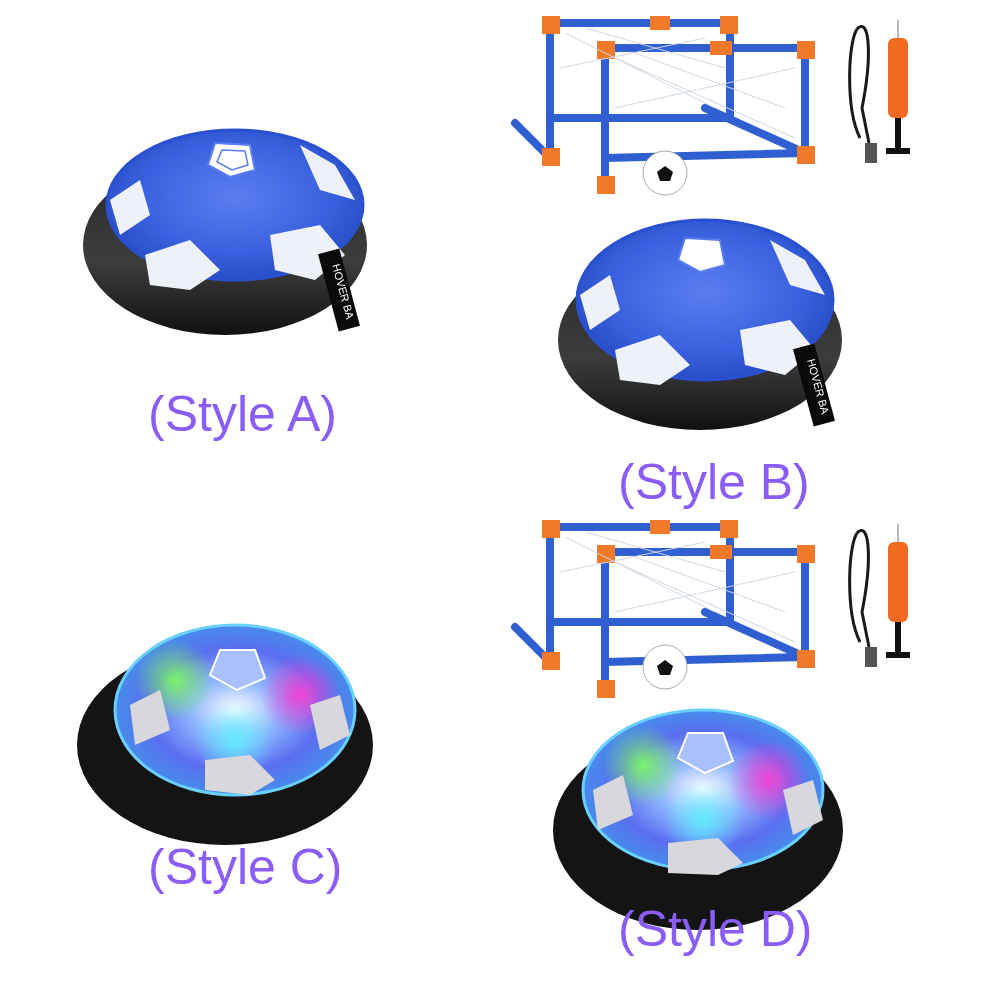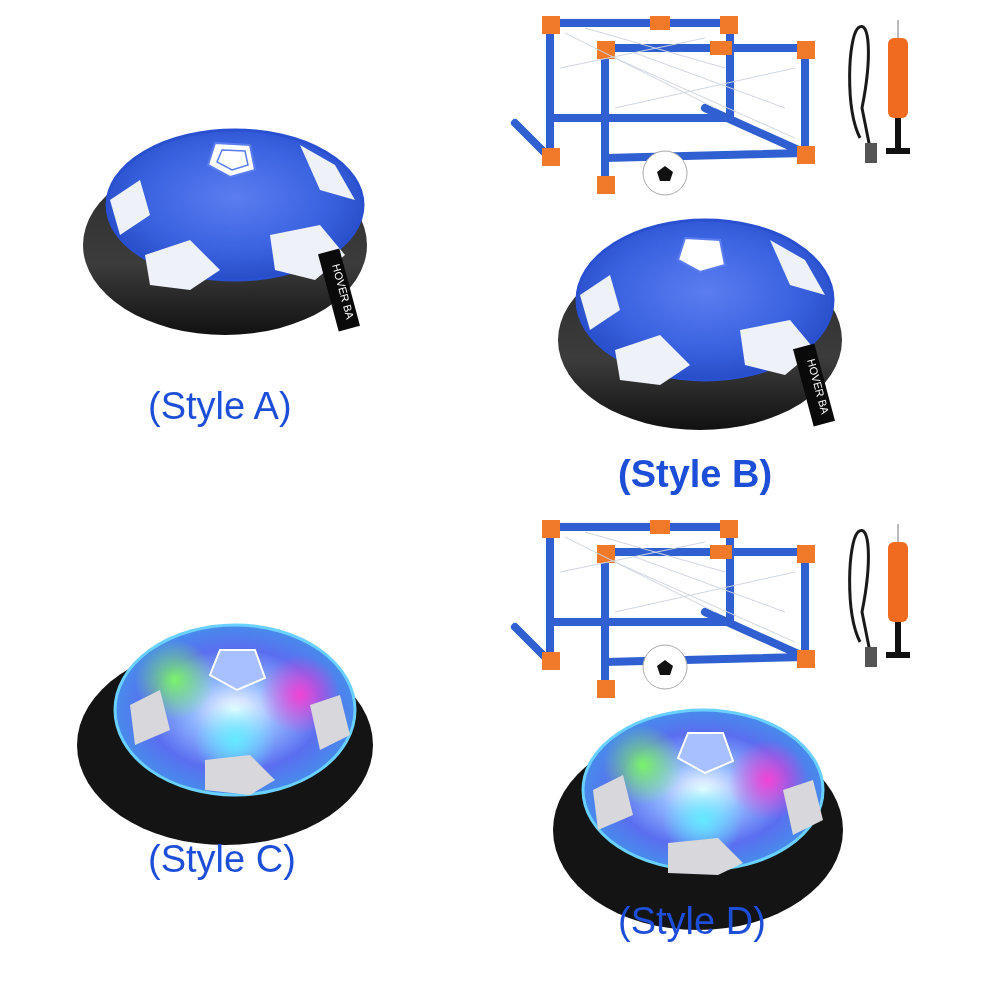--- a/index.html
+++ b/index.html
@@ -1,18 +1,18 @@
 <!DOCTYPE html>
 <html><head>
 <meta charset="utf-8">
 <style>
   html,body{margin:0;padding:0;background:#ffffff;}
   body{width:1001px;height:1001px;position:relative;overflow:hidden;font-family:"Liberation Sans",sans-serif;}
   .abs{position:absolute;}
-  .label{position:absolute;font-size:38px;color:#1d4ed8;white-space:nowrap;text-align:center;}
+  .label{position:absolute;font-size:50px;color:#8b5cf6;white-space:nowrap;text-align:center;}
   svg{display:block;}
 </style>
 </head>
 <body>
 
 <svg width="0" height="0" style="position:absolute">
   <defs>
     <radialGradient id="blueTop" cx="50%" cy="45%" r="60%">
       <stop offset="0%" stop-color="#5b7df0"></stop>
       <stop offset="60%" stop-color="#3a62e0"></stop>
@@ -101,21 +101,21 @@
     <ellipse cx="160" cy="100" rx="128" ry="80" fill="url(#blueTop)" stroke="#2850d0" stroke-width="3"></ellipse>
     <polygon points="70,150 115,135 145,165 115,185 75,180" fill="#eef2f8"></polygon>
     <polygon points="195,130 245,120 270,150 240,175 200,165" fill="#eef2f8"></polygon>
     <polygon points="35,95 65,75 75,110 45,130" fill="#eef2f8"></polygon>
     <polygon points="225,40 260,60 280,95 245,85" fill="#eef2f8"></polygon>
     <polygon points="140,38 175,40 180,65 155,72 133,60" fill="#ffffff" stroke="#5b7df0" stroke-width="2"></polygon>
     <rect x="258" y="145" width="22" height="80" fill="#0a0a0a" transform="rotate(-15 269 185)"></rect>
     <text x="262" y="160" font-size="11" fill="#fff" font-family="Liberation Sans, sans-serif" transform="rotate(75 262 160)">HOVER BA</text>
   </svg>
 </div>
-<div class="label" style="left:618px;top:453px;font-weight:bold;">(Style B)</div>
+<div class="label" style="left:618px;top:453px;">(Style B)</div>
 
 <div class="abs" style="left:75px;top:600px;">
   <svg width="300" height="250" viewBox="0 0 300 250">
     <ellipse cx="150" cy="145" rx="148" ry="100" fill="#141414"></ellipse>
     <ellipse cx="160" cy="110" rx="120" ry="85" fill="url(#ledTop)" stroke="#6ad0ff" stroke-width="3"></ellipse>
     <circle cx="100" cy="80" r="40" fill="url(#glowG)"></circle>
     <circle cx="225" cy="95" r="40" fill="url(#glowM)"></circle>
     <circle cx="160" cy="140" r="40" fill="url(#glowC)"></circle>
     <polygon points="55,105 85,90 95,130 60,145" fill="#d8d8dc"></polygon>
     <polygon points="235,105 265,95 275,135 245,150" fill="#d8d8dc"></polygon>

